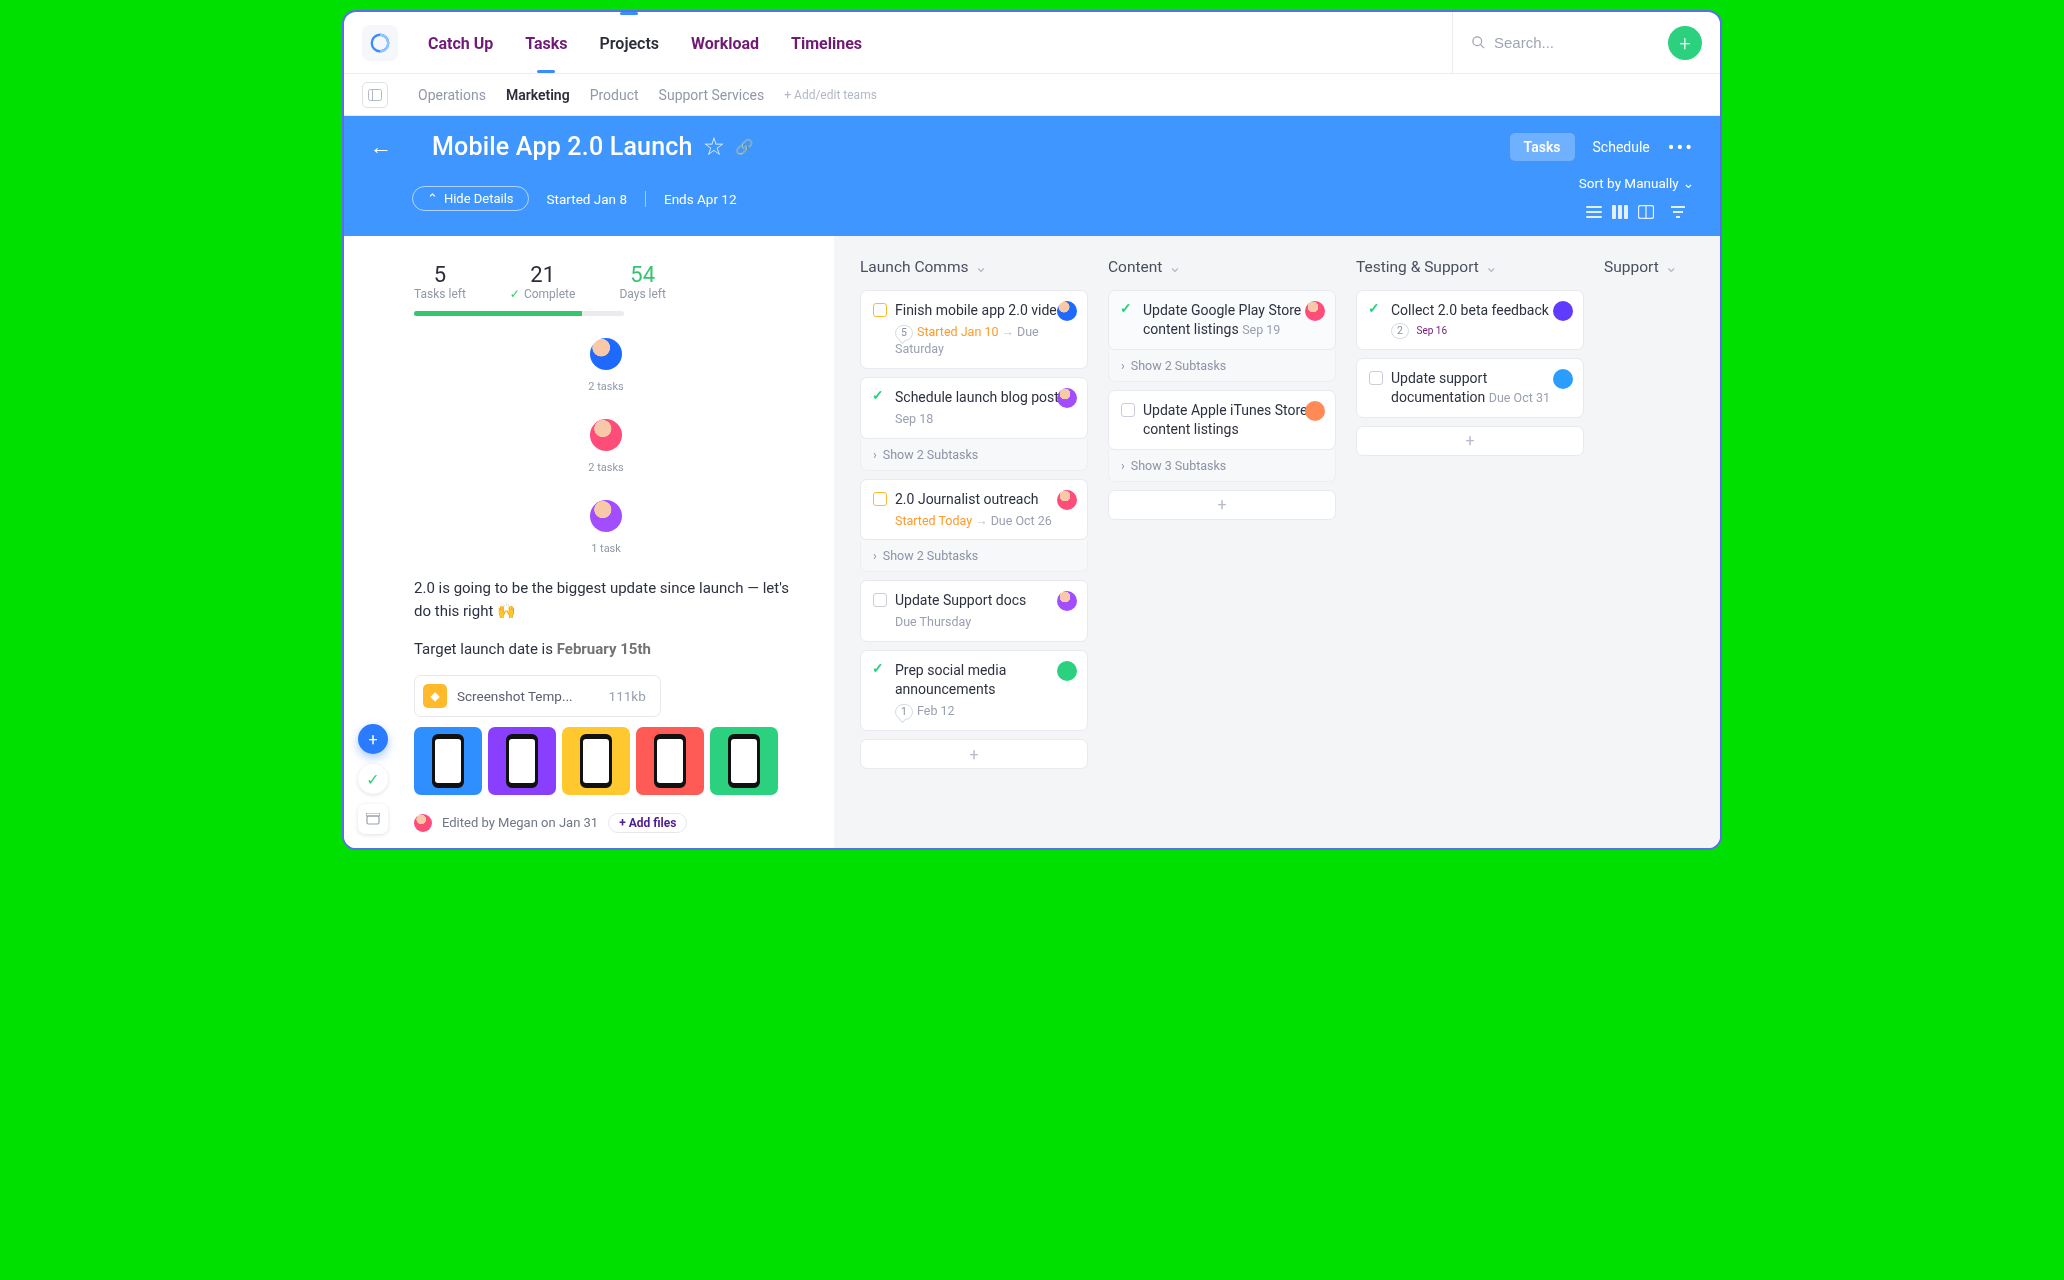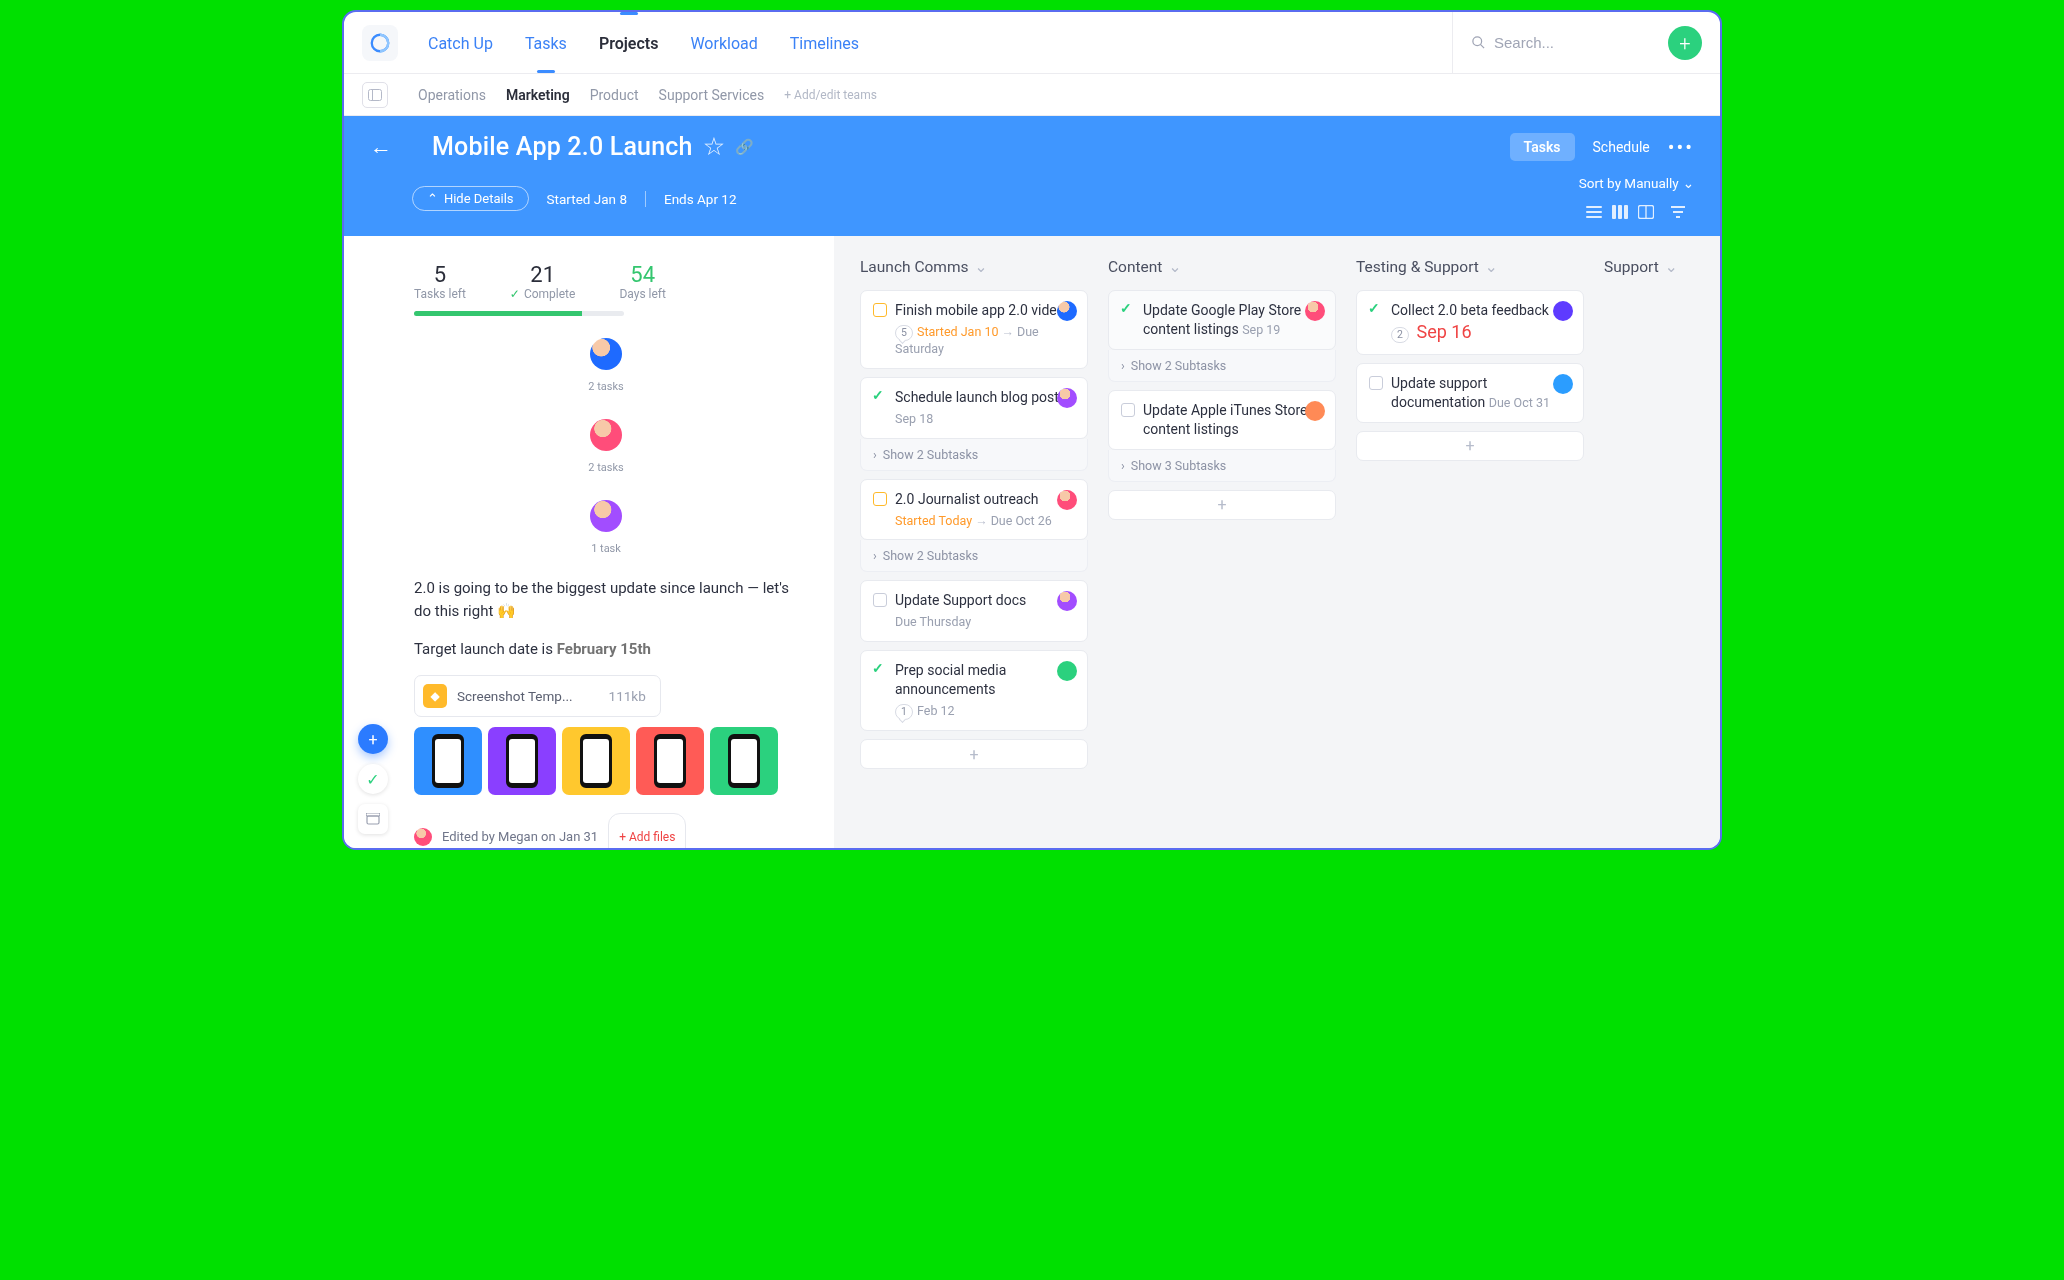--- a/index.html
+++ b/index.html
@@ -32,23 +32,23 @@
 .logo {
   width: 36px; height: 36px;
   border-radius: 8px;
   background: #f5f7fa;
   display: flex; align-items: center; justify-content: center;
   margin-right: 28px;
 }
 .logo svg { width: 22px; height: 22px; }
 .topnav { display: flex; gap: 28px; }
 .topnav-item {
-  color: #3b82f6;
+  color: #701a75;
   font-size: 16px;
-  font-weight: 400;
+  font-weight: 700;
   padding: 20px 2px 18px;
   cursor: pointer;
   position: relative;
 }
 .topnav-item.active { color: #2b2e3a; font-weight: 600; }
 .topnav-item.underline::after {
   content:""; position:absolute; left:50%; transform:translateX(-50%);
   top:-2px; width:18px; height:3px; background:#3b8cff; border-radius:2px;
 }
 .topnav-item.underline-b::after {
@@ -180,21 +180,21 @@
   border: 2px solid #111;
   display:flex; align-items:center; justify-content:center;
 }
 .phone::after {
   content:""; width:26px; height:44px; background:#fff; border-radius:3px;
 }
 .t-blue{background:#2f8fff;} .t-purple{background:#8a3fff;}
 .t-yellow{background:#ffc82e;} .t-red{background:#ff5b56;} .t-green{background:#2bd17e;}
 .editmeta { display:flex; align-items:center; gap:10px; font-size:13px; color:#70768a; }
 .editmeta .av-sm { width:18px; height:18px; border-radius:50%; }
-.addfiles { border:1px solid #e6e8ee; border-radius:12px; padding:16px 10px; font-size:12px; color:#ef4444; cursor:pointer;}
+.addfiles { border:1px solid #e6e8ee; border-radius:12px; padding:2px 10px; font-size:12px; color:#4c1d95; cursor:pointer;font-weight:bold;}
 
 
 .rail {
   position:absolute; left: 14px; bottom: 14px;
   display:flex; flex-direction:column; gap:10px;
 }
 .rail .btn {
   width:30px; height:30px; border-radius:50%;
   display:flex; align-items:center; justify-content:center;
   box-shadow: 0 1px 4px rgba(0,0,0,.12);
@@ -547,21 +547,21 @@
           <div class="addcard">+</div>
         </div>
         <div class="col">
           <div class="col-h">
             <span>Testing &amp; Support</span>
             <span class="chev">⌄</span>
           </div>
           <div class="card">
       <div class="row">
         <div class="chk done"></div>
-        <div class="txt"><span>Collect 2.0 beta feedback</span> <span class="pill">2</span> <span style="color:#ef4444;font-size:18px;">Sep 16</span></div>
+        <div class="txt"><span>Collect 2.0 beta feedback</span> <span class="pill">2</span> <span style="color:#701a75;font-size:10px;">Sep 16</span></div>
       </div>
       <span class="av-card avF"></span>
     </div>
           <div class="card">
       <div class="row">
         <div class="chk"></div>
         <div class="txt"><span>Update support documentation</span> <span style="color:#9aa0b0;font-size:12.5px;">Due Oct 31</span></div>
       </div>
       <span class="av-card avG"></span>
     </div>

